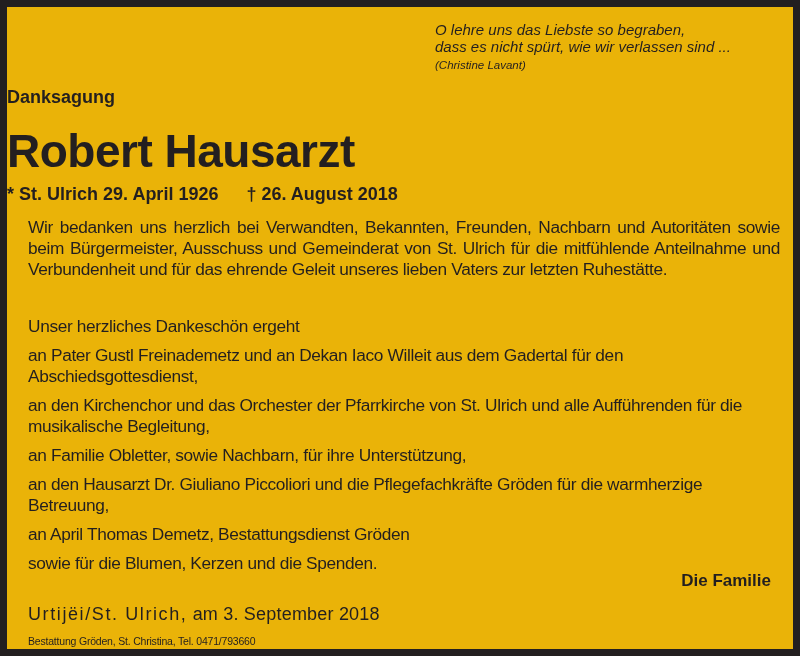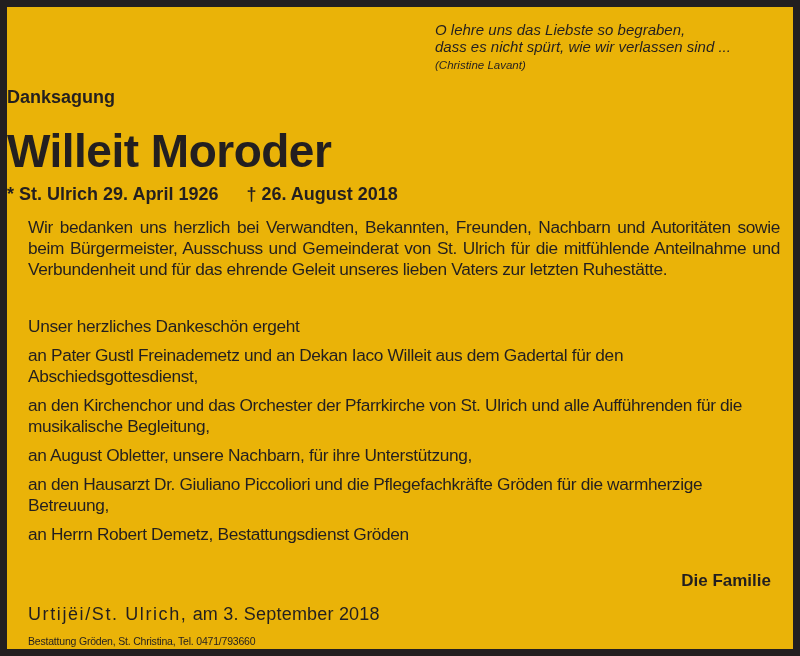--- a/index.html
+++ b/index.html
@@ -106,34 +106,35 @@
 
 <div class="frame">
 
   <div class="quote">
     <span class="line">O lehre uns das Liebste so begraben,</span>
     <span class="line">dass es nicht spürt, wie wir verlassen sind ...</span>
     <span class="author">(Christine Lavant)</span>
   </div>
 
   <div class="heading danksagung">Danksagung</div>
-  <div class="heading name">Willeit Moroder</div>
+  <div class="heading name">Robert Hausarzt</div>
   <div class="heading dates">
     <span>* St. Ulrich 29. April 1926</span><span class="gap"></span><span>† 26. August 2018</span>
   </div>
 
   <div class="body-text intro">Wir bedanken uns herzlich bei Verwandten, Bekannten, Freunden, Nachbarn und Autoritäten sowie beim Bürgermeister, Ausschuss und Gemeinderat von St. Ulrich für die mitfühlende Anteilnahme und Verbundenheit und für das ehrende Geleit unseres lieben Vaters zur letzten Ruhestätte.</div>
 
   <div class="body-text thanks">
     <p>Unser herzliches Dankeschön ergeht</p>
     <p>an Pater Gustl Freinademetz und an Dekan Iaco Willeit aus dem Gadertal für den Abschiedsgottesdienst,</p>
     <p>an den Kirchenchor und das Orchester der Pfarrkirche von St. Ulrich und alle Aufführenden für die musikalische Begleitung,</p>
-    <p>an August Obletter, unsere Nachbarn, für ihre Unterstützung,</p>
+    <p>an Familie Obletter, sowie Nachbarn, für ihre Unterstützung,</p>
     <p>an den Hausarzt Dr. Giuliano Piccoliori und die Pflegefachkräfte Gröden für die warmherzige Betreuung,</p>
-    <p>an Herrn Robert Demetz, Bestattungsdienst Gröden</p>
+    <p>an April Thomas Demetz, Bestattungsdienst Gröden</p>
+    <p>sowie für die Blumen, Kerzen und die Spenden.</p>
   </div>
 
   <div class="signature">Die Familie</div>
 
   <div class="place-date">
     <span class="place">Urtijëi/St. Ulrich,</span>
     <span>am 3. September 2018</span>
   </div>
 
   <div class="footer">Bestattung Gröden, St. Christina, Tel. 0471/793660</div>

